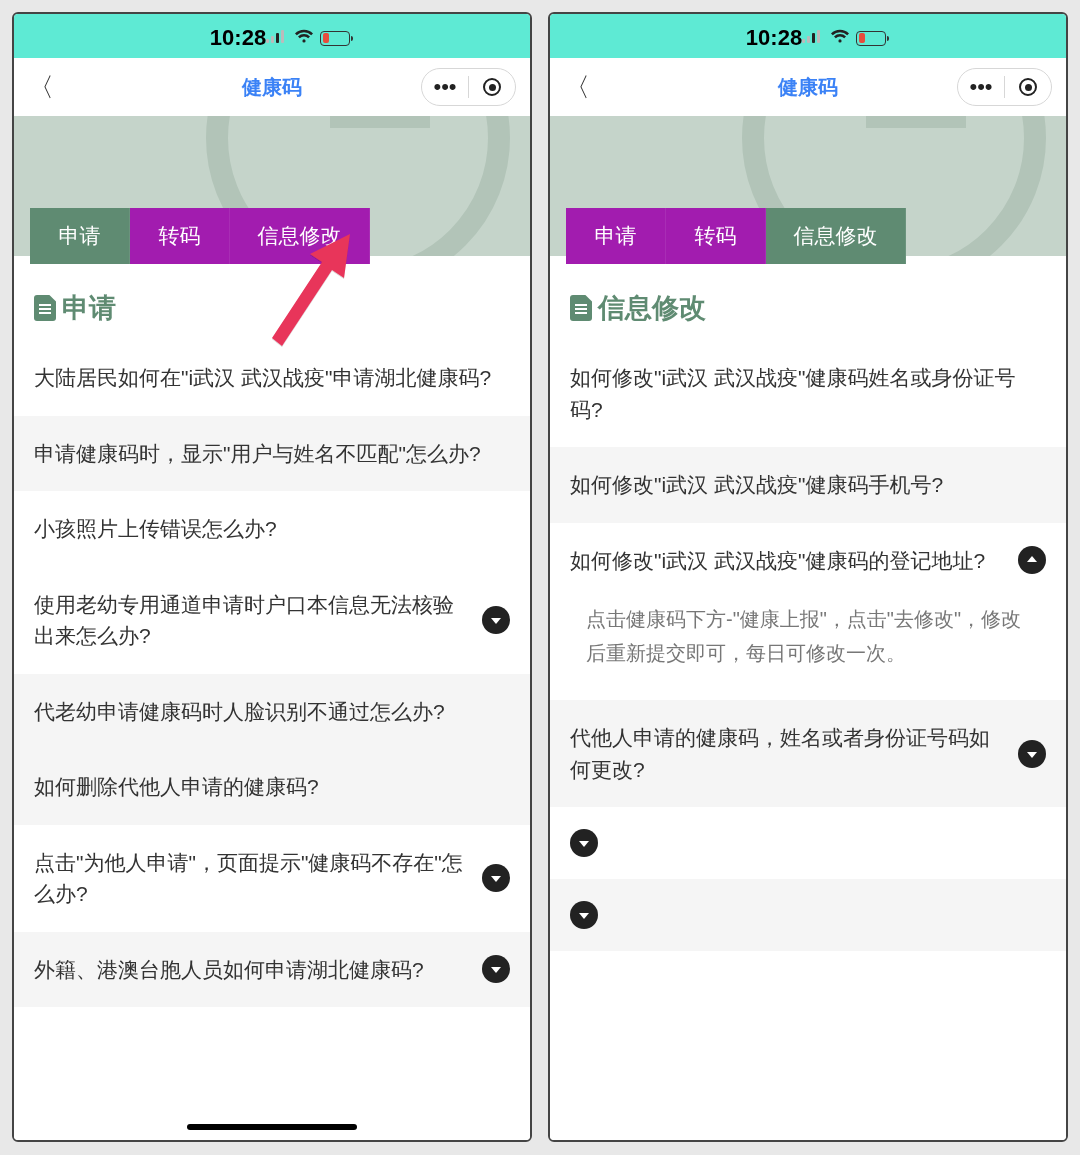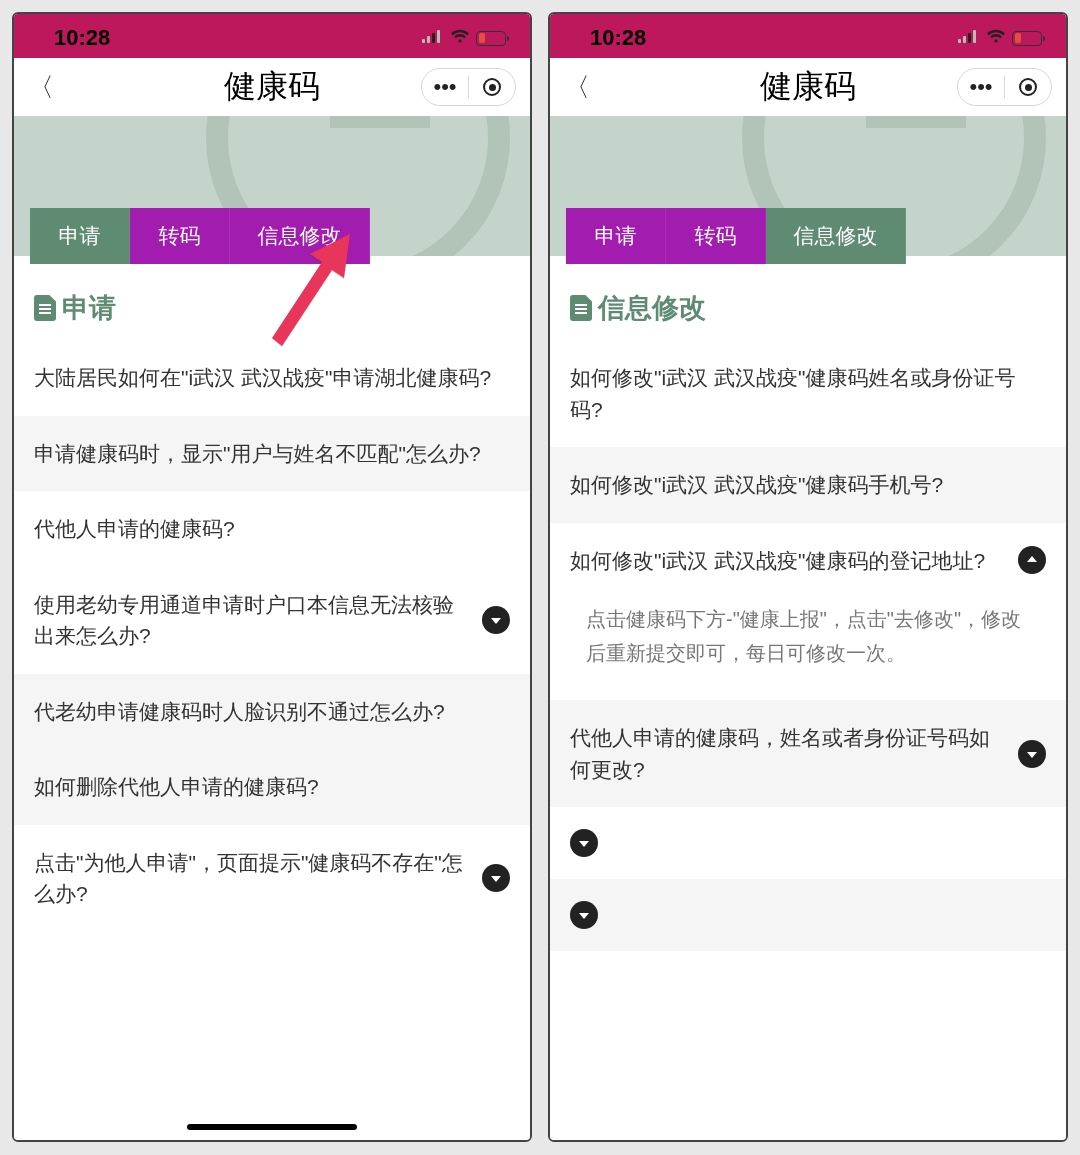--- a/index.html
+++ b/index.html
@@ -18,25 +18,25 @@
       border: 2px solid #444;
       border-radius: 6px;
       overflow: hidden;
       display: flex;
       flex-direction: column;
       position: relative;
     }
     
     .status-bar {
       display: flex;
-      justify-content: space-between;
+      justify-content: center;
       align-items: center;
       padding: 8px 24px 4px 40px;
       height: 44px;
-      background: #be185d;
+      background: #5eead4;
     }
     .time {
       font-size: 22px;
       font-weight: 600;
       color: #000;
     }
     .status-icons {
       display: flex;
       align-items: center;
       gap: 6px;
@@ -53,23 +53,23 @@
     .back-chevron {
       font-size: 26px;
       color: #333;
       font-weight: 300;
       width: 30px;
     }
     .nav-title {
       position: absolute;
       left: 50%;
       transform: translateX(-50%);
-      font-size: 32px;
-      font-weight: 400;
-      color: #000000;
+      font-size: 20px;
+      font-weight: 700;
+      color: #3b82f6;
     }
     .capsule {
       margin-left: auto;
       display: flex;
       align-items: center;
       border: 1px solid #d7d7d7;
       border-radius: 22px;
       height: 38px;
       overflow: hidden;
       background: #fff;
@@ -312,36 +312,42 @@
   </div>
 
   <div class="qa-list">
     <div class="qa-item">
         <span class="qa-text">大陆居民如何在"i武汉 武汉战疫"申请湖北健康码?</span>
       </div>
     <div class="qa-item alt">
         <span class="qa-text">申请健康码时，显示"用户与姓名不匹配"怎么办?</span>
       </div>
     <div class="qa-item">
-        <span class="qa-text">代他人申请的健康码?</span>
+        <span class="qa-text">小孩照片上传错误怎么办?</span>
       </div>
     <div class="qa-item">
         <span class="qa-text">使用老幼专用通道申请时户口本信息无法核验出来怎么办?</span>
         <span class="expand-btn">
           <span class="chev-down"></span>
         </span>
       </div>
     <div class="qa-item alt">
         <span class="qa-text">代老幼申请健康码时人脸识别不通过怎么办?</span>
       </div>
     <div class="qa-item alt">
         <span class="qa-text">如何删除代他人申请的健康码?</span>
       </div>
     <div class="qa-item">
         <span class="qa-text">点击"为他人申请"，页面提示"健康码不存在"怎么办?</span>
+        <span class="expand-btn">
+          <span class="chev-down"></span>
+        </span>
+      </div>
+    <div class="qa-item alt">
+        <span class="qa-text">外籍、港澳台胞人员如何申请湖北健康码?</span>
         <span class="expand-btn">
           <span class="chev-down"></span>
         </span>
       </div>
   </div>
 
   <svg class="arrow-annotation" viewBox="0 0 120 120">
     <defs>
         <filter id="s1">
           <feDropShadow dx="0" dy="1" stdDeviation="0.5" flood-opacity="0.2"></feDropShadow>

